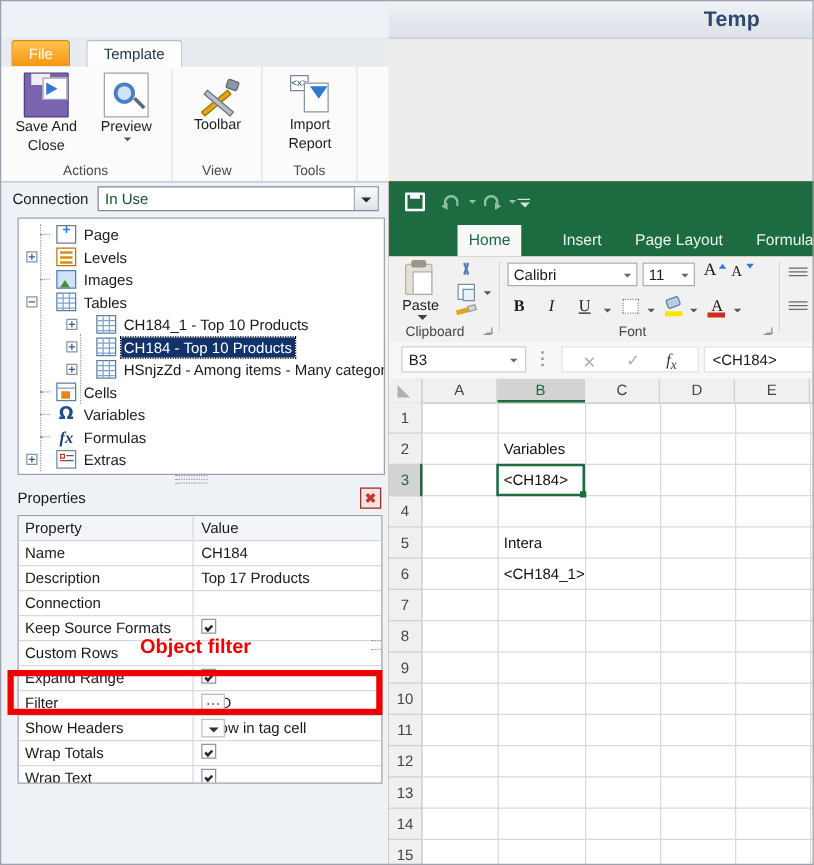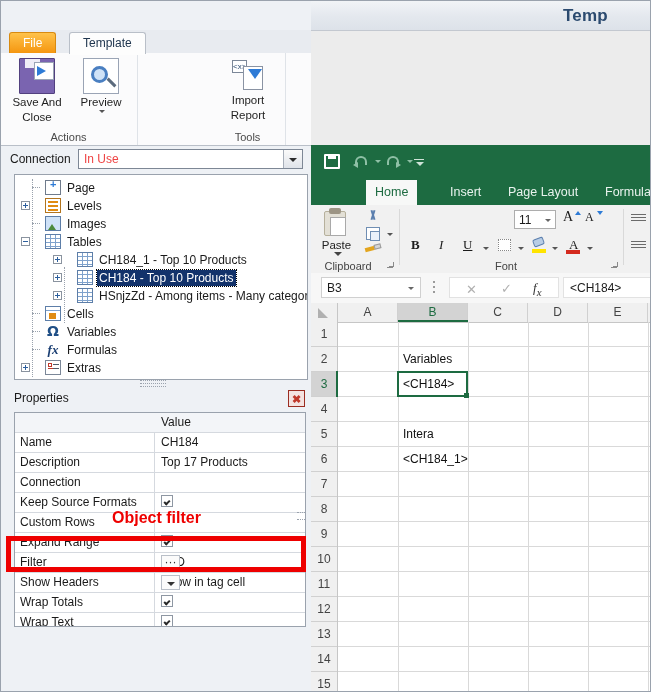--- a/index.html
+++ b/index.html
@@ -69,21 +69,21 @@
   .ic-imp{}
   .ic-impx{position:absolute;left:1px;top:2px;width:15px;height:13px;background:#fff;border:1px solid #7b8798;font-size:8px;line-height:12px;text-align:center;color:#2b4a6f;box-sizing:border-box;}
   .ic-imppg{position:absolute;left:12px;top:8px;width:20px;height:24px;background:#fff;border:1px solid #8a93a3;box-sizing:border-box;}
   .ic-impdn{position:absolute;left:17px;top:11px;width:0;height:0;border-top:10px solid #2e7bd6;border-left:7px solid transparent;border-right:7px solid transparent;}
 
   
   .connbar{position:absolute;left:0;top:147px;width:311px;height:26px;}
   .conn-label{position:absolute;left:10px;top:5px;font-size:12px;color:#1a1a1a;}
   .conn-select{position:absolute;left:78px;top:2px;width:225px;height:20px;background:#fff;
      border:1px solid #7d8795;box-sizing:border-box;}
-  .conn-value{position:absolute;left:5px;top:2px;font-size:12px;color:#ef4444;}
+  .conn-value{position:absolute;left:5px;top:2px;font-size:12px;color:#14532d;}
   .conn-caret{position:absolute;right:0;top:0;width:18px;height:18px;background:linear-gradient(to bottom,#fafafa,#dfe3e9);border-left:1px solid #a7aeb9;}
   .conn-caret:after{content:"";position:absolute;left:5px;top:8px;width:0;height:0;border-top:4px solid #2b2b2b;border-left:4px solid transparent;border-right:4px solid transparent;}
 
   
   .treebox{position:absolute;left:14px;top:174px;width:292px;height:204px;background:#fff;border:1px solid #9aa2ad;overflow:hidden;}
   .tnode{position:absolute;height:18px;white-space:nowrap;}
   .tnode .tlabel{position:absolute;left:30px;top:1px;font-size:12px;line-height:16px;color:#1a1a1a;}
   .tnode.sel .tlabel{background:#12326b;color:#fff;padding:0 2px;left:28px;outline:1px dotted #000;}
   .texp{position:absolute;left:-16px;top:4px;width:9px;height:9px;border:1px solid #8a939f;background:#fff;box-sizing:border-box;}
   .texp:before{content:"";position:absolute;left:1px;top:3px;width:5px;height:1px;background:#2c5f9e;}
@@ -278,20 +278,31 @@
           <div class="ricon ic-prev">
             <span class="ic-prevlens"></span>
               <span class="ic-prevhandle"></span>
           </div>
           <span class="lbl">Preview</span>
           <span class="mini-car" style="left:33px;top:52px;"></span>
         </div>
         <div class="rgroup-label">Actions</div>
       </div>
 
+      <div class="rgroup sep" style="left:138px;width:72px;">
+        <div class="rbtn" style="left:1px;">
+          <div class="ricon ic-tool">
+            <span class="ic-wr"></span>
+              <span class="ic-hm"></span>
+              <span class="ic-hmhd"></span>
+          </div>
+          <span class="lbl">Toolbar</span>
+        </div>
+        <div class="rgroup-label">View</div>
+      </div>
 
       <div class="rgroup sep" style="left:210px;width:76px;">
         <div class="rbtn" style="left:3px;">
           <div class="ricon ic-imp">
             <span class="ic-impx">&lt;x&gt;</span>
               <span class="ic-imppg"></span>
               <span class="ic-impdn"></span>
           </div>
           <span class="lbl">Import</span>
           <span class="lbl">Report</span>
@@ -378,20 +389,23 @@
     <div class="props-head">
       <div class="props-title">Properties</div>
     </div>
     <div class="props-close">
         <span>✖</span>
       </div>
 
     <div class="grid">
       <div id="prop-rows">
           <div class="grow hdr" style="top: 0px;">
+            <div class="gcell-k">
+              <span>Property</span>
+            </div>
             <div class="gcell-v">
               <span>Value</span>
             </div>
           </div>
           <div class="grow" style="top: 20px;">
             <div class="gcell-k">
               <span>Name</span>
             </div>
             <div class="gcell-v">
               <span>CH184</span>
@@ -510,20 +524,24 @@
       <div class="paste-lbl">Paste</div>
       <div class="paste-car"></div>
       <div class="cut-ic"></div>
       <div class="copy-ic"></div>
       <div class="mini-car" style="left:76px;top:28px;"></div>
       <div class="fmt-ic"></div>
       <div class="xl-grp-label" style="left:6px;width:62px;">Clipboard</div>
       <div class="xl-dialog" style="left:76px;"></div>
       <div class="xl-sep" style="left:88px;"></div>
 
+      <div class="font-name">
+        <span>Calibri</span>
+        <i class="box-car"></i>
+      </div>
       <div class="font-size">
         <span>11</span>
         <i class="box-car"></i>
       </div>
       <div class="grow-a">A</div>
       <i class="tri-up" style="left:264px;top:6px;"></i>
       <div class="shrink-a">A</div>
       <i class="tri-dn" style="left:286px;top:6px;"></i>
 
       <div class="fbtn" style="left:100px;font-weight:bold;">B</div>

